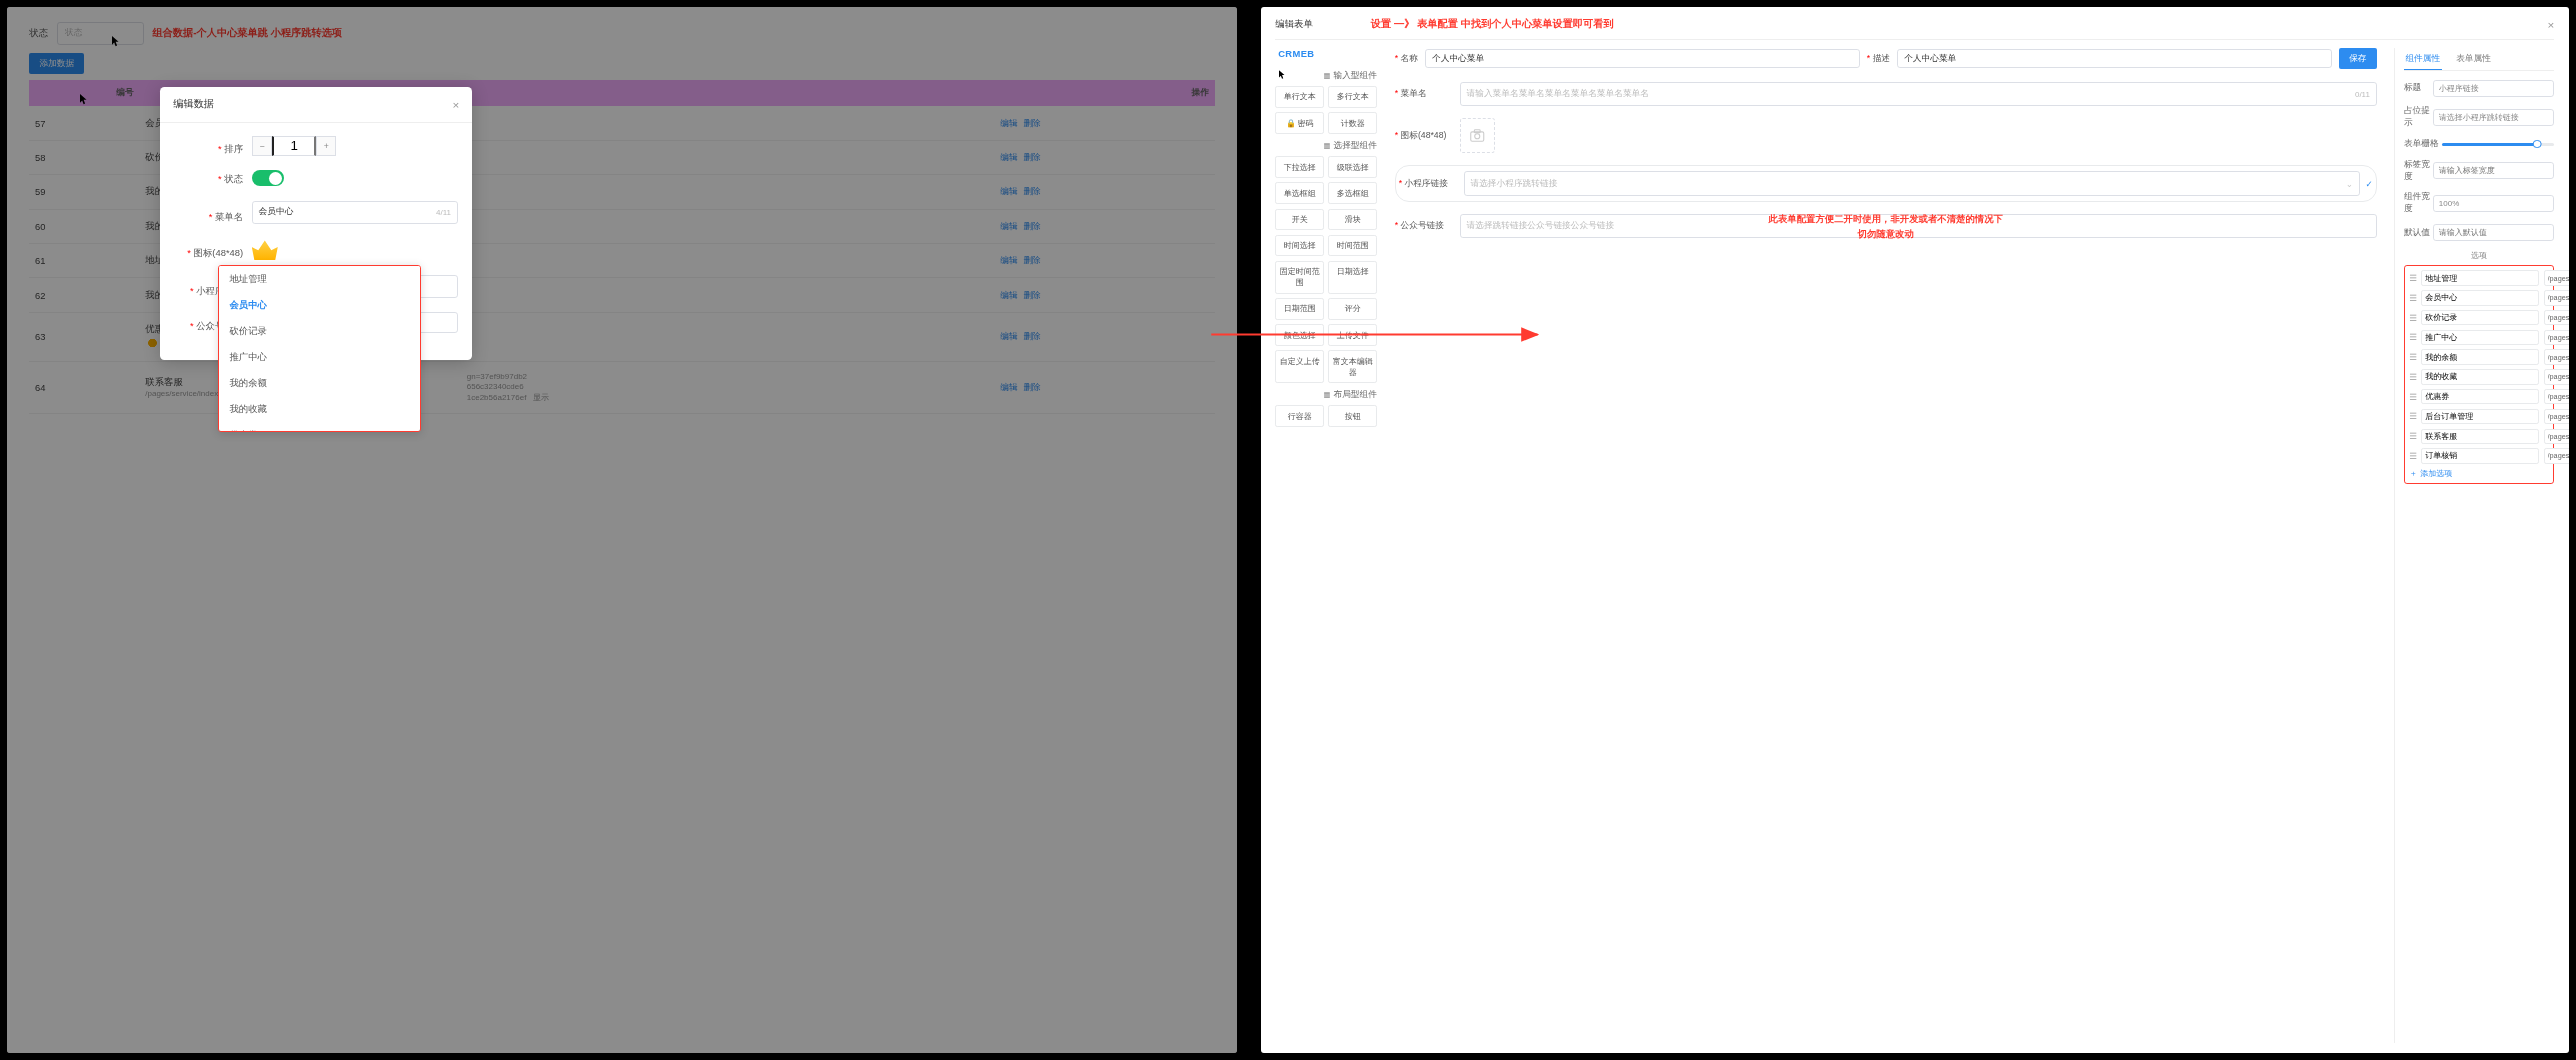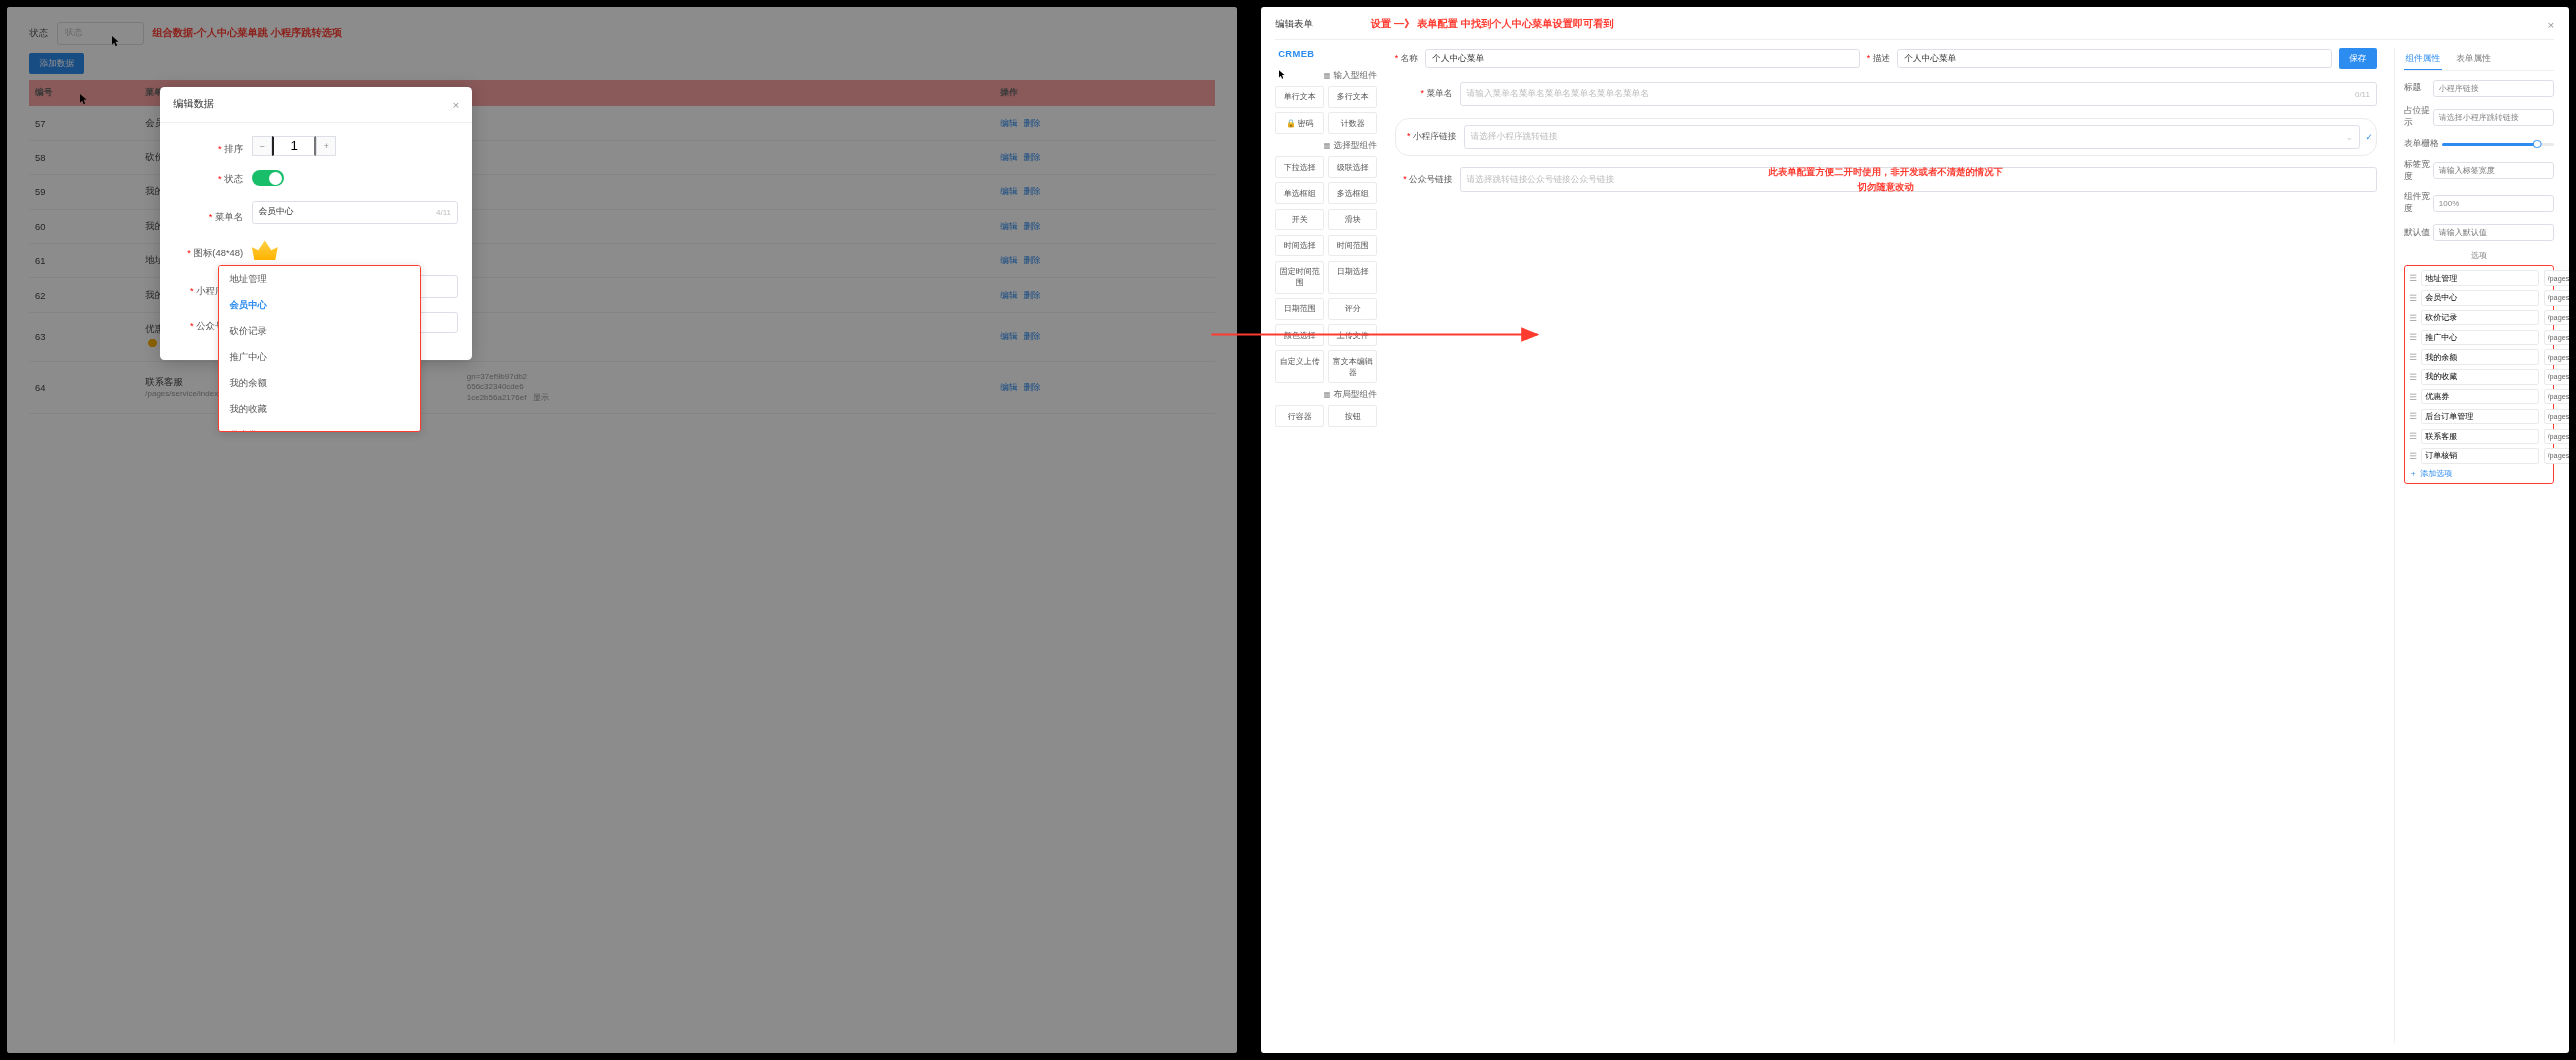--- a/index.html
+++ b/index.html
@@ -9,21 +9,21 @@
 .panel-left { flex: 0 0 48%; }
 .panel-right { flex: 1; }
 .dim-overlay { position: absolute; inset: 0; background: rgba(0,0,0,0.45); pointer-events: none; }
 .left-content { padding: 14.5px 22px; }
 .row-filter { display: flex; align-items: center; gap: 8.7px; margin-bottom: 8.7px; }
 .label { color: #555; font-size: 9.4px; }
 .input-box { border: 0.7px solid #dcdfe6; border-radius: 2.9px; padding: 4.4px 7.3px; min-width: 87px; color: #bbb; font-size: 8.7px; background: #fff; }
 .btn-primary { background: #2d8cf0; color: #fff; border: none; padding: 4.4px 10.2px; border-radius: 2px; font-size: 8.7px; cursor: pointer; }
 .annotation-red { color: #ff3b30; font-weight: 600; font-size: 10.2px; }
 .tbl { width: 100%; border-collapse: collapse; margin-top: 5.8px; }
-.tbl th { text-align: left; color: #666; font-weight: 600; padding: 7.3px 5.8px; background: #fca5a5; font-size: 8.7px; }
+.tbl th { text-align: right; color: #666; font-weight: 600; padding: 7.3px 5.8px; background: #f0abfc; font-size: 8.7px; }
 .tbl td { padding: 10.2px 5.8px; border-bottom: 0.7px solid #f0f0f0; color: #444; font-size: 9.4px; }
 .link-a { color: #2d8cf0; cursor: pointer; margin-right: 5.8px; font-size: 8.7px; }
 .modal { position: absolute; left: 153px; top: 80px; width: 312px; background: #fff; border-radius: 4.4px; box-shadow: 0 2.9px 17.4px rgba(0,0,0,.2); z-index: 10; }
 .modal-head { display: flex; justify-content: space-between; align-items: center; padding: 10.2px 13px; border-bottom: 0.7px solid #eee; }
 .modal-title { font-size: 10.2px; color: #333; }
 .modal-close { color: #999; cursor: pointer; font-size: 11.6px; }
 .modal-body { padding: 13px 14.5px; }
 .f-row { display: flex; align-items: flex-end; margin-bottom: 14.5px; margin-left: 12px; }
 .f-label { width: 65px; text-align: right; padding-right: 8.7px; color: #555; font-size: 9.4px; }
 .req::before { content: "* "; color: red; }
@@ -50,21 +50,21 @@
 .grp-title { font-size: 8.7px; color: #666; margin: 5.8px 0 4.4px; display: flex; align-items: center; gap: 2.9px; padding-left: 48px; }
 .grp-title .gicon { width: 7.3px; height: 7.3px; display: inline-flex; align-items: center; justify-content: center; color: #888; font-size: 7.3px; }
 .comp-grid { display: grid; grid-template-columns: 1fr 1fr; gap: 4.4px; }
 .comp-cell { border: 0.7px solid #e8eaec; border-radius: 2.2px; padding: 4.4px 2.9px; text-align: center; font-size: 8px; color: #555; cursor: pointer; }
 .center-form { flex: 1; padding: 0 7.3px; }
 .cf-top { display: flex; align-items: center; gap: 7.3px; margin-bottom: 13px; }
 .cf-label { font-size: 8.7px; color: #555; }
 .cf-label .r { color: red; }
 .cf-input { border: 0.7px solid #dcdfe6; border-radius: 2.9px; padding: 3.6px 5.8px; font-size: 8.7px; min-width: 73px; color: #333; flex:1; }
 .cf-row { display: flex; align-items: center; margin-bottom: 11.6px; }
-.cf-row-label { width: 65px; text-align: right; padding-right: 7.3px; font-size: 8.7px; color: #555; }
+.cf-row-label { width: 65px; text-align: left; padding-right: 7.3px; font-size: 8.7px; color: #555; }
 .cf-row-label .r { color: red; }
 .cf-row-input { flex: 1; border: 0.7px solid #dcdfe6; border-radius: 2.9px; padding: 5.1px 5.8px; font-size: 8.7px; color: #bbb; display: flex; justify-content: space-between; align-items: center; background:#fff; }
 .img-picker { width: 35px; height: 35px; border: 0.7px dashed #dcdfe6; border-radius: 2.9px; display: flex; align-items: center; justify-content: center; color: #bbb; cursor: pointer; }
 .prop-panel { width: 160px; border-left: 0.7px solid #eee; padding-left: 8.7px; }
 .tabs { display: flex; gap: 13px; border-bottom: 0.7px solid #eee; margin-bottom: 8.7px; }
 .tab { padding: 4.4px 1.5px; font-size: 8.7px; color: #777; cursor: pointer; }
 .tab.active { color: #2d8cf0; border-bottom: 1.5px solid #2d8cf0; }
 .p-row { display: flex; align-items: center; margin-bottom: 8.7px; font-size: 8.7px; }
 .p-label { width: 38px; color: #666; }
 .p-input { flex: 1; border: 0.7px solid #dcdfe6; border-radius: 2.9px; padding: 2.9px 4.4px; color: #888; font-size: 8px; }
@@ -293,20 +293,30 @@
             <input class="cf-input" value="个人中心菜单" style="">
             <button class="btn-primary">保存</button>
           </div>
           <div class="cf-row">
             <div class="cf-row-label"><span class="r">* </span><span>菜单名</span></div>
             <div class="cf-row-input">
               <span>请输入菜单名菜单名菜单名菜单名菜单名菜单名</span>
                 <span style="color:#bbb;font-size:8px">0/11</span>
             </div>
           </div>
+          <div class="cf-row">
+            <div class="cf-row-label"><span class="r">* </span><span>图标(48*48)</span></div>
+            <div class="img-picker">
+              <svg width="14.5" height="13" viewBox="0 0 20 18">
+                  <rect x="1" y="4" width="18" height="13" rx="2" fill="none" stroke="#ccc" stroke-width="1.5"></rect>
+                  <circle cx="10" cy="10" r="3.5" fill="none" stroke="#ccc" stroke-width="1.5"></circle>
+                  <rect x="6" y="1" width="8" height="4" rx="1" fill="none" stroke="#ccc" stroke-width="1.5"></rect>
+                </svg>
+            </div>
+          </div>
           <div class="cf-row" style="border:0.7px solid #e8eaec; border-radius:14px; padding:5.8px 2.9px;">
             <div class="cf-row-label"><span class="r">* </span><span>小程序链接</span></div>
             <div class="cf-row-input">
                 <span>请选择小程序跳转链接</span>
                 <span style="color:#ccc">⌄</span>
               </div>
             <span style="margin-left:5.8px;color:#2d8cf0;cursor:pointer">✓</span>
           </div>
           <div class="cf-row">
             <div class="cf-row-label"><span class="r">* </span><span>公众号链接</span></div>

